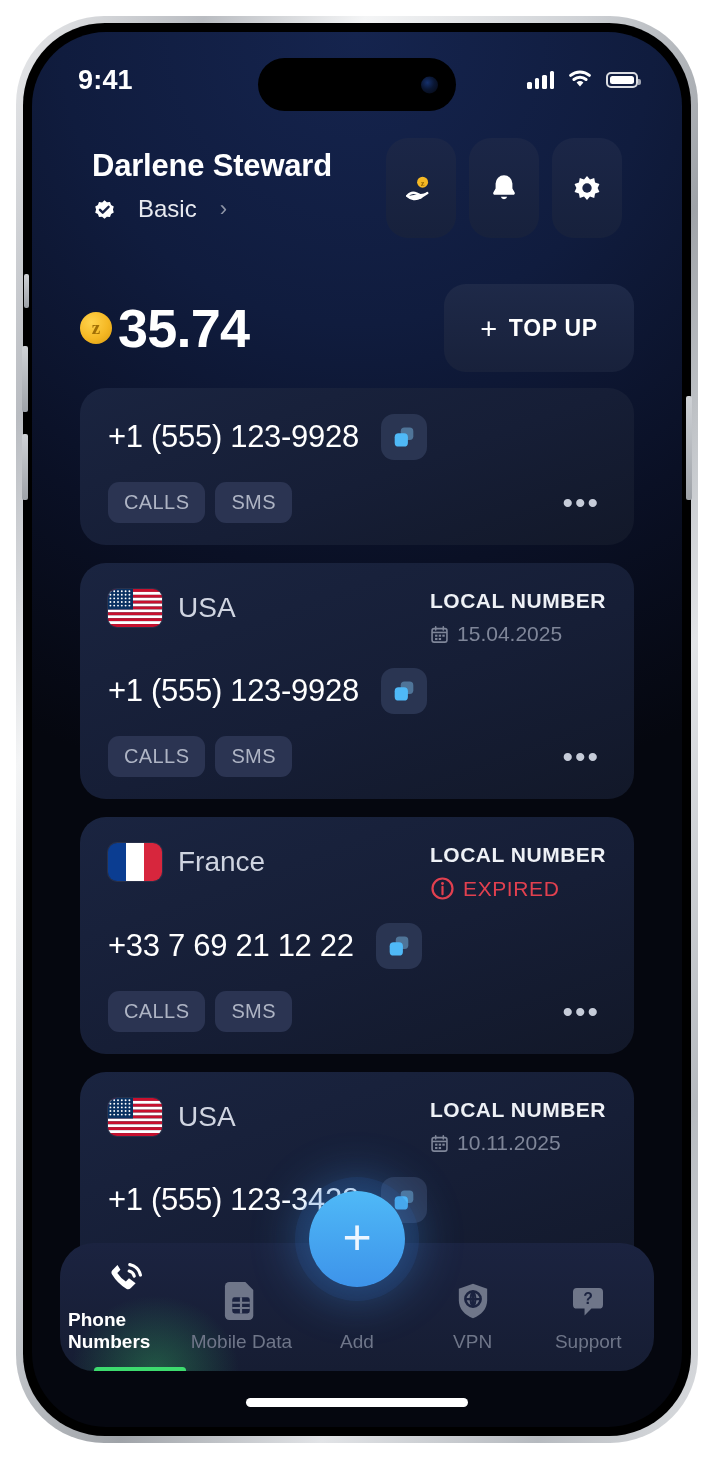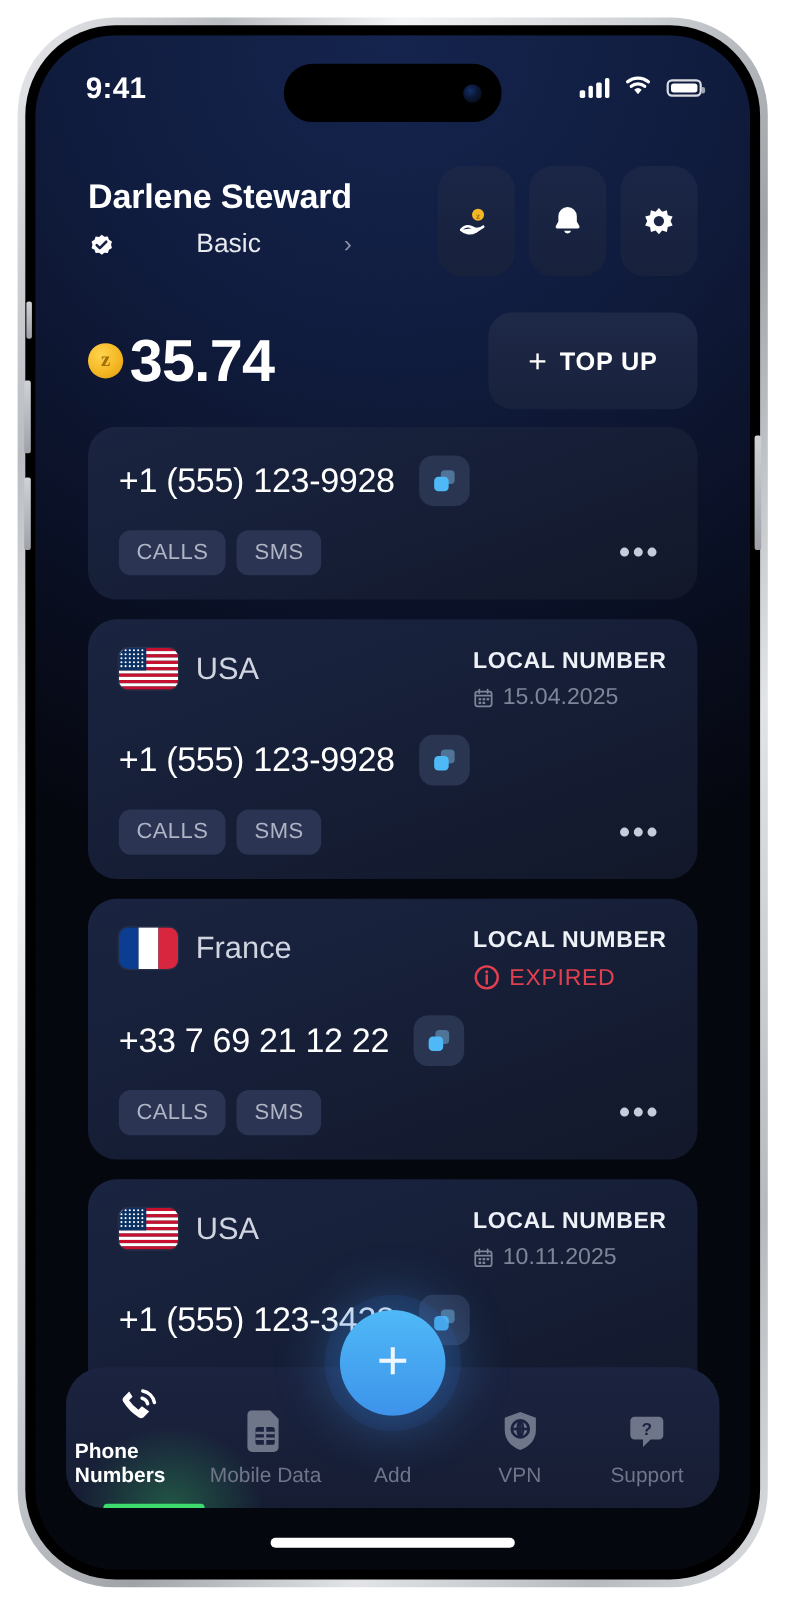--- a/index.html
+++ b/index.html
@@ -68,26 +68,26 @@
   
   #dynamic-island {
     position:absolute; top:26px; left:50%; transform:translateX(-50%);
     width:198px; height:53px; border-radius:27px; background:#000; z-index:7;
   }
   #island-camera{position:absolute;right:18px;top:50%;transform:translateY(-50%);
     width:17px;height:17px;border-radius:50%;background:radial-gradient(circle at 38% 36%,#15306b 0%,#0a1632 45%,#05070f 100%);}
 
   
   #app-header {
-    position:absolute; top:119px; left:0; right:0; padding:0 48px; z-index:5;
+    position:absolute; top:106px; left:0; right:0; padding:0 60px; z-index:5;
     display:flex; justify-content:space-between; align-items:flex-start;
   }
   #user-block { padding-top: 10px; }
   #user-name { color:#fff; font-size:31px; font-weight:700; letter-spacing:-.2px; }
-  #plan-row { display:flex; align-items:center; gap:6px; margin-top:11px;justify-content:space-between; }
+  #plan-row { display:flex; align-items:center; gap:21px; margin-top:11px; }
   #plan-label { color:#e8eaf0; font-size:24px; font-weight:400; }
   #plan-chevron { color:#8e94a6; font-size:22px; font-weight:400; margin-left:2px;}
   .verified-badge { width:25px;height:25px;position:relative;flex:0 0 auto; }
   #header-actions { display:flex; gap:13px; }
   .hdr-btn {
     width:70px;height:100px;border-radius:22px;
     background:linear-gradient(180deg,#1b2647 0%,#17213c 100%);
     display:flex;align-items:center;justify-content:center;
   }
 

